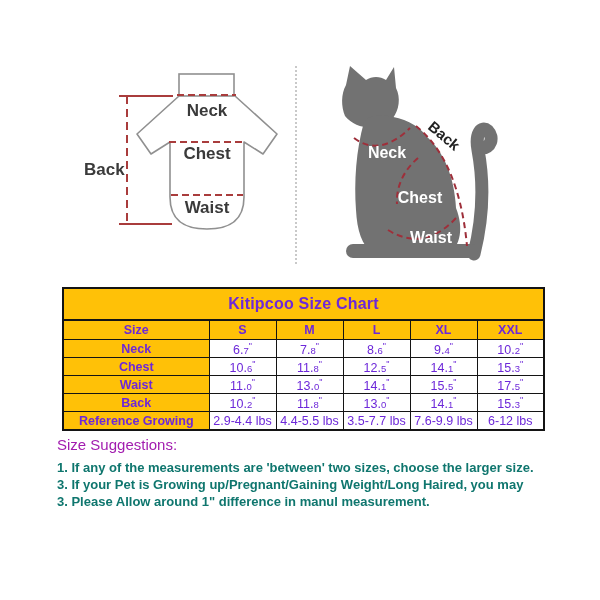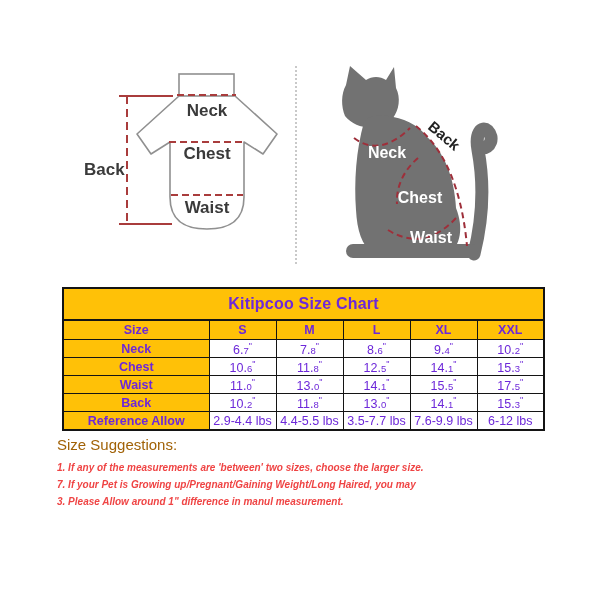--- a/index.html
+++ b/index.html
@@ -28,22 +28,22 @@
     height:30px;background:#FFC107;font-weight:bold;font-size:16px;
     border-bottom:2px solid #141414;letter-spacing:.2px;
   }
   .size-table th{background:#FFC107;font-size:12.5px;font-weight:bold;height:18px;}
   .size-table .rowlabel{background:#FFC107;font-weight:bold;font-size:12.5px;}
   .size-table .val{background:#fff;font-size:12.5px;height:17px;font-weight:normal;}
   .val .dec{font-size:9.5px;}
   .val .inch{font-size:9px;vertical-align:5px;}
   
   .sugg{position:absolute;left:57px;top:436px;width:496px;}
-  .sugg .head{font-size:15px;font-weight:normal;color:#a16207;margin:0 0 6px 0;}
-  .sline{font-size:10px;font-weight:bold;color:#ef4444;line-height:17px;font-style:italic;}
+  .sugg .head{font-size:15px;font-weight:normal;color:#a21caf;margin:0 0 6px 0;}
+  .sline{font-size:13px;font-weight:bold;color:#0f766e;line-height:17px;}
   .sline.ind{padding-left:13px;}
   
   text{font-family:"Liberation Sans", sans-serif;}
   .dlabel{font-size:17px;font-weight:bold;fill:#3a3a3a;}
   .wlabel{font-size:16px;font-weight:bold;fill:#ffffff;}
   .backlabel{font-size:15px;font-weight:bold;fill:#222222;}
 </style>
 </head>
 <body>
 
@@ -152,32 +152,32 @@
         </tr>
         <tr>
           <td class="rowlabel">Back</td>
           <td class="val">10.<span class="dec">2</span><span class="inch">"</span></td>
           <td class="val">11.<span class="dec">8</span><span class="inch">"</span></td>
           <td class="val">13.<span class="dec">0</span><span class="inch">"</span></td>
           <td class="val">14.<span class="dec">1</span><span class="inch">"</span></td>
           <td class="val">15.<span class="dec">3</span><span class="inch">"</span></td>
         </tr>
         <tr>
-          <td class="rowlabel">Reference Allow</td>
+          <td class="rowlabel">Reference Growing</td>
           <td class="val">2.9-4.4 lbs</td>
           <td class="val">4.4-5.5 lbs</td>
           <td class="val">3.5-7.7 lbs</td>
           <td class="val">7.6-9.9 lbs</td>
           <td class="val">6-12 lbs</td>
         </tr>
       </tbody>
   </table>
 
   <div class="sugg">
     <div class="head">Size Suggestions:</div>
     <div>
         <div class="sline">1. If any of the measurements are 'between' two sizes, choose the larger size.</div>
-        <div class="sline">7. If your Pet is Growing up/Pregnant/Gaining Weight/Long Haired, you may</div>
+        <div class="sline">3. If your Pet is Growing up/Pregnant/Gaining Weight/Long Haired, you may</div>
         <div class="sline">3. Please Allow around 1" difference in manul measurement.</div>
       </div>
   </div>
 
 </div>
 
 </body></html>

